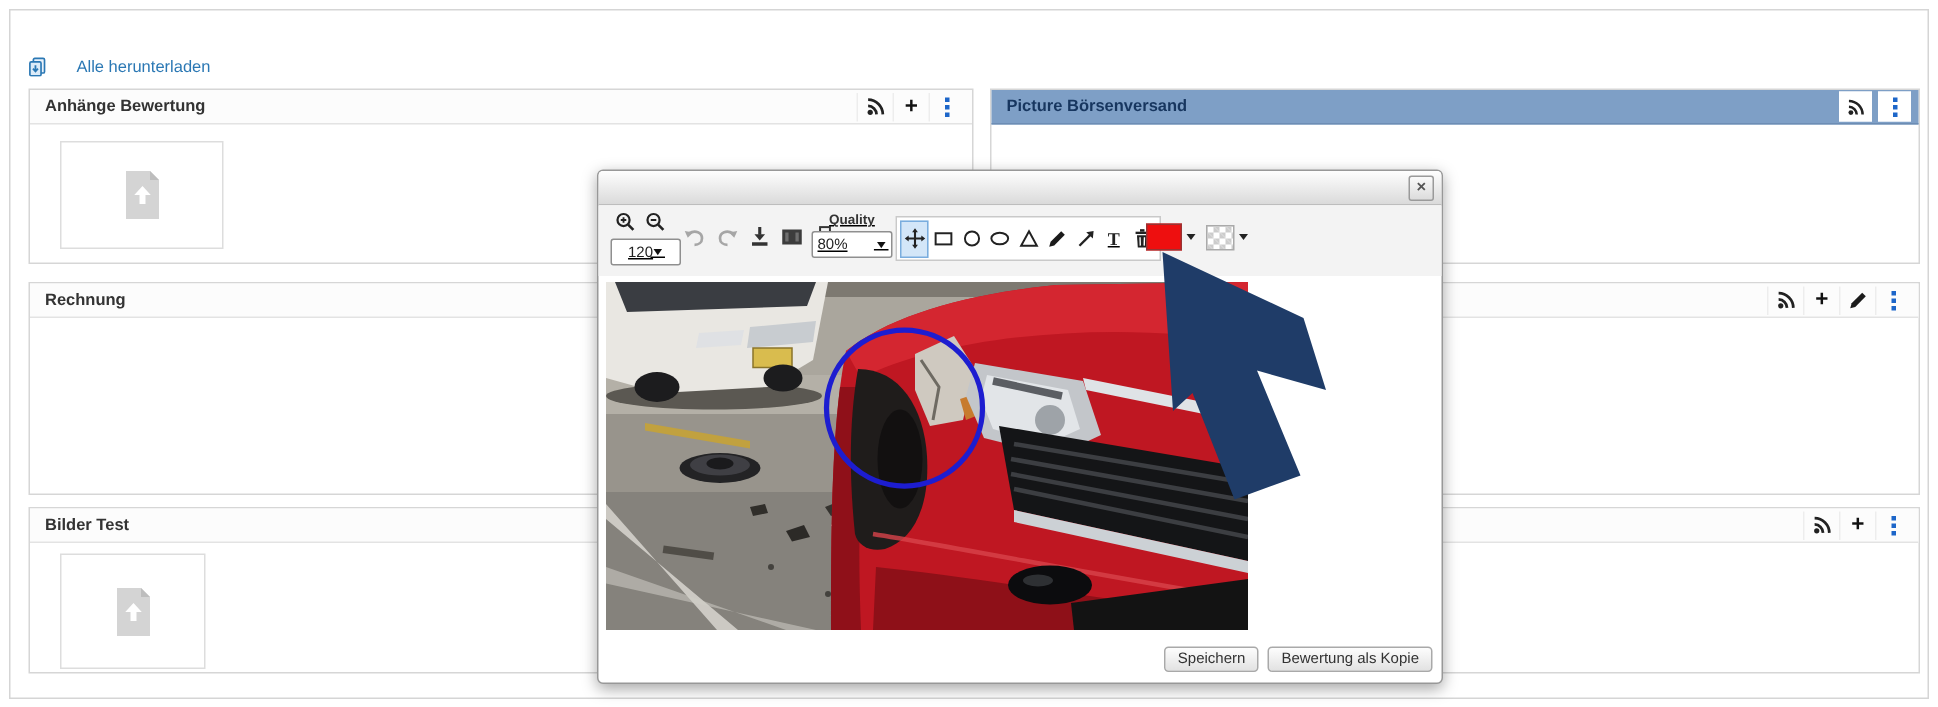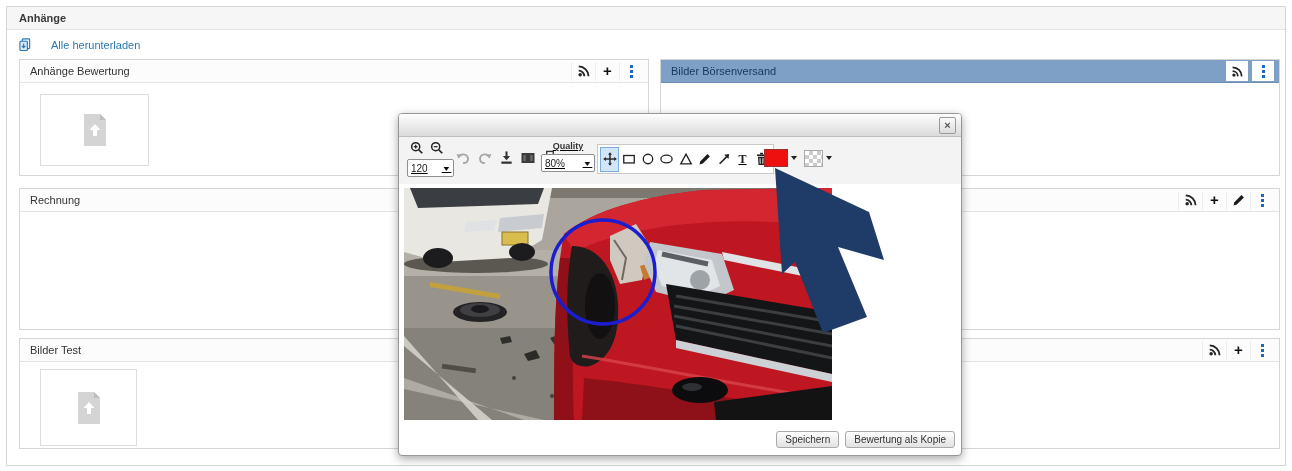--- a/index.html
+++ b/index.html
@@ -9,21 +9,21 @@
   
   .topbar{position:absolute;left:0;top:0;right:0;height:23px;background:#f6f6f6;border-bottom:1px solid #e2e2e2;
           display:flex;align-items:center;padding-left:12px;box-sizing:border-box;}
   .topbar .t{font-size:11px;font-weight:bold;color:#3a3a3a;}
   .dl-link{position:absolute;left:12px;top:31px;display:flex;align-items:center;gap:19px;cursor:pointer;}
   .dl-link span{font-size:11px;color:#2b78b4;}
   
   .panel{position:absolute;border:1px solid #d6d6d6;background:#fff;box-sizing:border-box;}
   .phead{height:23px;border-bottom:1px solid #e3e3e3;background:#fcfcfc;display:flex;align-items:center;
          padding:0 5px 0 10px;box-sizing:border-box;}
-  .ptitle{font-size:11px;font-weight:normal;color:#333;flex:1;white-space:nowrap;}
+  .ptitle{font-size:11px;font-weight:bold;color:#333;flex:1;white-space:nowrap;}
   .picons{display:flex;align-items:center;}
   .ibtn{width:23px;height:19px;display:flex;align-items:center;justify-content:center;border-left:1px solid #ededed;cursor:pointer;}
   .plus{font-size:15px;font-weight:bold;color:#111;line-height:1;margin-top:-2px;}
   .kebab{display:flex;flex-direction:column;gap:2px;}
   .kebab i{width:3px;height:3px;background:#1d66c9;display:block;}
   .phead.blue{background:#7e9fc6;border-bottom:1px solid #6d8db4;}
   .phead.blue .ptitle{color:#17365f;}
   .phead.blue .ibtn{background:#fff;border:1px solid #fff;width:20px;height:18px;margin-left:4px;}
   
   .thumb{position:absolute;border:1px solid #ddd;background:#fff;display:flex;align-items:center;justify-content:center;cursor:pointer;}
@@ -60,23 +60,20 @@
   .mfooter{position:absolute;right:6px;bottom:7px;display:flex;gap:6px;align-items:center;}
   .arrow-overlay{position:absolute;left:0;top:0;width:1292px;height:471px;pointer-events:none;z-index:60;}
   svg{display:block;}
 </style>
 </head>
 <body>
 
 <div id="screen">
   <div class="container">
 
-    <div class="topbar">
-      <span class="t">Anhänge</span>
-    </div>
 
     <div class="dl-link">
       <span>
         <svg width="13" height="13" viewBox="0 0 14 14">
           <rect x="3.5" y="1" width="8" height="10.5" rx="1" fill="#eaf2fb" stroke="#2b78b4" stroke-width="1.2"></rect>
           <rect x="1" y="3.5" width="8" height="10" rx="1" fill="#dcebf8" stroke="#2b78b4" stroke-width="1.2"></rect>
           <path d="M5,6 L5,10 M3.2,8.4 L5,10.4 L6.8,8.4" fill="none" stroke="#2b78b4" stroke-width="1.3"></path>
         </svg>
       </span>
       <span>Alle herunterladen</span>
@@ -109,21 +106,21 @@
         <svg width="28" height="34" viewBox="0 0 28 34">
           <path d="M3,1 L19,1 L25,7 L25,33 L3,33 Z" fill="#d4d4d4"></path>
           <path d="M19,1 L19,7 L25,7 Z" fill="#bdbdbd"></path>
           <path d="M14,11 L19.5,17 L16,17 L16,23 L12,23 L12,17 L8.5,17 Z" fill="#fff"></path>
         </svg>
       </div>
     </div>
 
     <div class="panel" style="left:653px;top:52px;width:620px;height:117px;">
       <div class="phead blue">
-        <span class="ptitle">Bilder Börsenversand</span>
+        <span class="ptitle">Picture Börsenversand</span>
         <span class="picons">
           <span class="ibtn">
             <svg width="13" height="13" viewBox="0 0 16 16">
                 <circle cx="3.6" cy="12.4" r="2" fill="#222"></circle>
                 <path d="M2,7.6 a6.5,6.5 0 0 1 6.4,6.4" fill="none" stroke="#222" stroke-width="2.1"></path>
                 <path d="M2,2.8 a11.3,11.3 0 0 1 11.2,11.2" fill="none" stroke="#222" stroke-width="2.1"></path>
               </svg>
           </span>
           <span class="ibtn">
               <span class="kebab">
@@ -217,21 +214,21 @@
               </svg>
           </span>
           <span>
             <svg width="14" height="14" viewBox="0 0 16 16">
                 <circle cx="6.5" cy="6.5" r="4.6" fill="none" stroke="#222" stroke-width="1.7"></circle>
                 <line x1="10" y1="10" x2="14" y2="14" stroke="#222" stroke-width="2"></line>
                 <line x1="4.4" y1="6.5" x2="8.6" y2="6.5" stroke="#222" stroke-width="1.4"></line>
               </svg>
           </span>
         </div>
-        <div class="sel" style="width:39px;margin-top:4px;">
+        <div class="sel" style="width:39px;margin-top:4px;justify-content:center;">
           <span>120</span>
             <span class="chev">▼</span>
         </div>
       </div>
 
       <div class="tg hist" style="left:56px;top:13px;">
         <span>
           <svg width="16" height="15" viewBox="0 0 16 15">
               <polygon points="1.5,4 7,5 3.5,8.5" fill="#a6a6a6"></polygon>
               <path d="M4.5,5.5 C 8.5,3 13,5 13,8.8 C 13,11.6 10.8,13.2 8,13.2" fill="none" stroke="#a6a6a6" stroke-width="1.8"></path>

